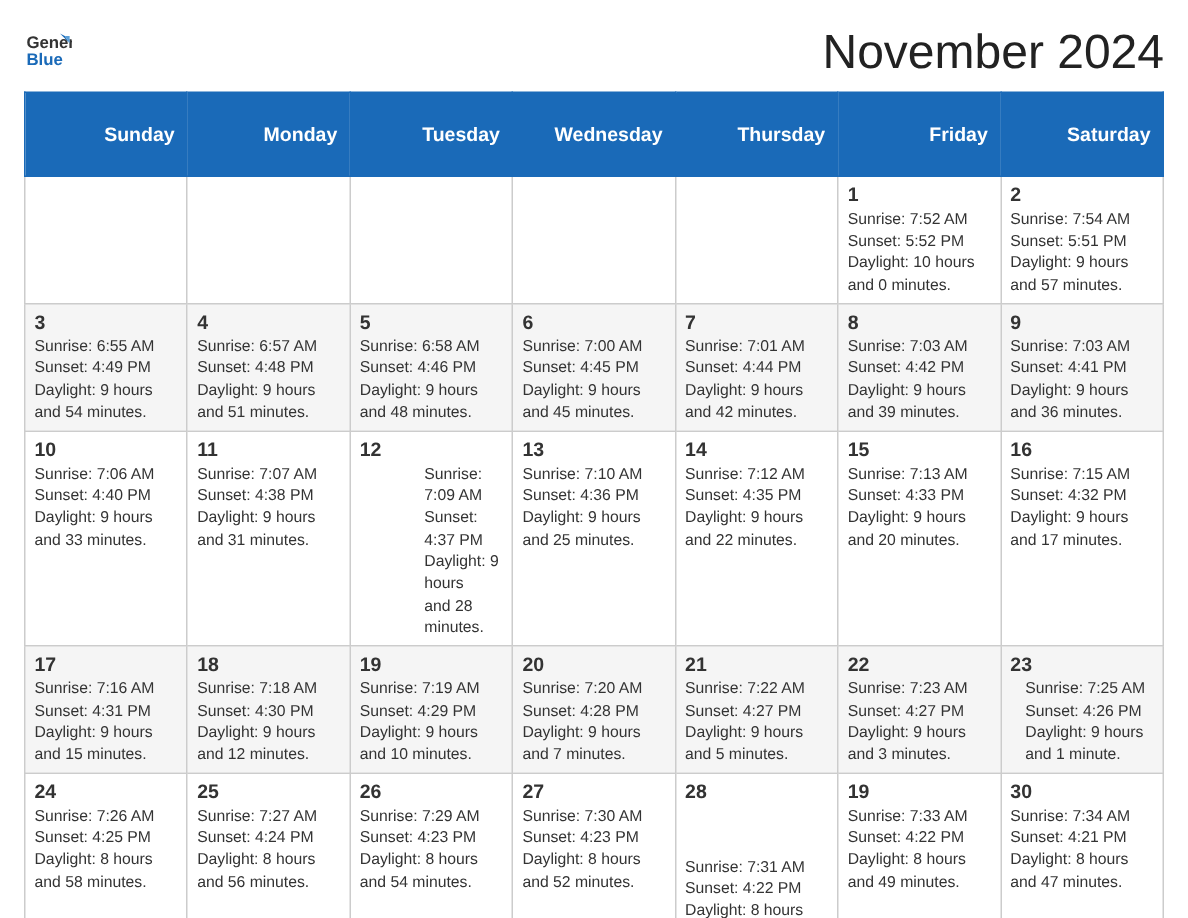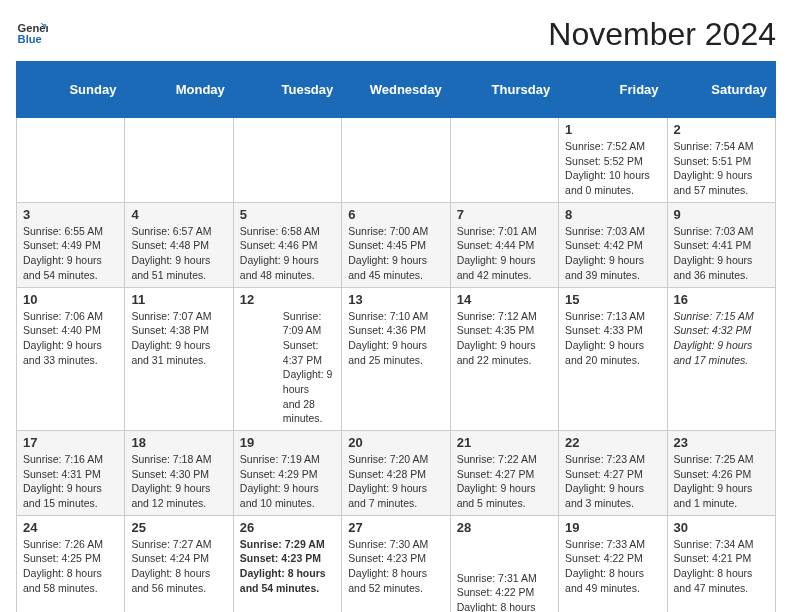--- a/index.html
+++ b/index.html
@@ -220,21 +220,21 @@
         </td>
         <td>
           <span class="day-number">15</span>
           <div class="day-info" style="white-space: pre-line;">Sunrise: 7:13 AM
 Sunset: 4:33 PM
 Daylight: 9 hours
 and 20 minutes.</div>
         </td>
         <td>
           <span class="day-number">16</span>
-          <div class="day-info" style="white-space: pre-line; font-style: italic;">Sunrise: 7:15 AM
+          <div class="day-info" style="white-space: pre-line;">Sunrise: 7:15 AM
 Sunset: 4:32 PM
 Daylight: 9 hours
 and 17 minutes.</div>
         </td>
       </tr>
       <tr>
         <td>
           <span class="day-number">17</span>
           <div class="day-info" style="white-space: pre-line;">Sunrise: 7:16 AM
 Sunset: 4:31 PM
@@ -271,21 +271,21 @@
         </td>
         <td>
           <span class="day-number">22</span>
           <div class="day-info" style="white-space: pre-line;">Sunrise: 7:23 AM
 Sunset: 4:27 PM
 Daylight: 9 hours
 and 3 minutes.</div>
         </td>
         <td>
           <span class="day-number">23</span>
-          <div class="day-info" style="white-space: pre-line;">Sunrise: 7:25 AM
+          <div class="day-info" style="white-space: pre-line; margin-left: 10px;">Sunrise: 7:25 AM
 Sunset: 4:26 PM
 Daylight: 9 hours
 and 1 minute.</div>
         </td>
       </tr>
       <tr>
         <td>
           <span class="day-number">24</span>
           <div class="day-info" style="white-space: pre-line;">Sunrise: 7:26 AM
 Sunset: 4:25 PM
@@ -294,21 +294,21 @@
         </td>
         <td>
           <span class="day-number">25</span>
           <div class="day-info" style="white-space: pre-line;">Sunrise: 7:27 AM
 Sunset: 4:24 PM
 Daylight: 8 hours
 and 56 minutes.</div>
         </td>
         <td>
           <span class="day-number">26</span>
-          <div class="day-info" style="white-space: pre-line; font-weight: bold;">Sunrise: 7:29 AM
+          <div class="day-info" style="white-space: pre-line;">Sunrise: 7:29 AM
 Sunset: 4:23 PM
 Daylight: 8 hours
 and 54 minutes.</div>
         </td>
         <td>
           <span class="day-number">27</span>
           <div class="day-info" style="white-space: pre-line;">Sunrise: 7:30 AM
 Sunset: 4:23 PM
 Daylight: 8 hours
 and 52 minutes.</div>

